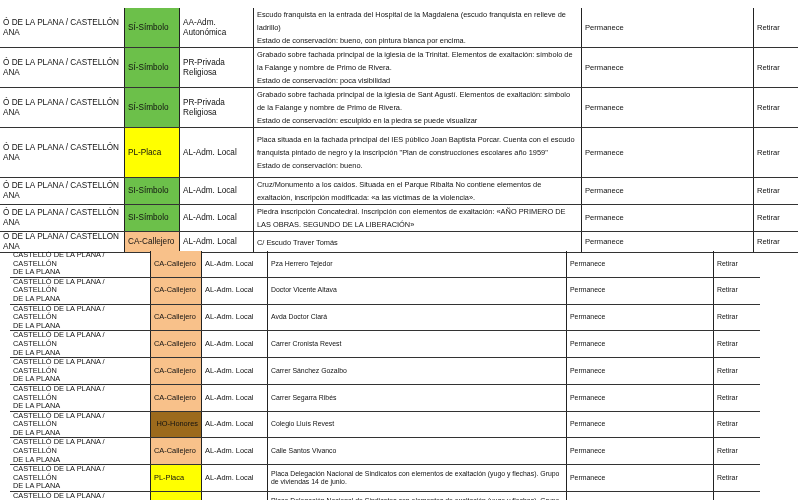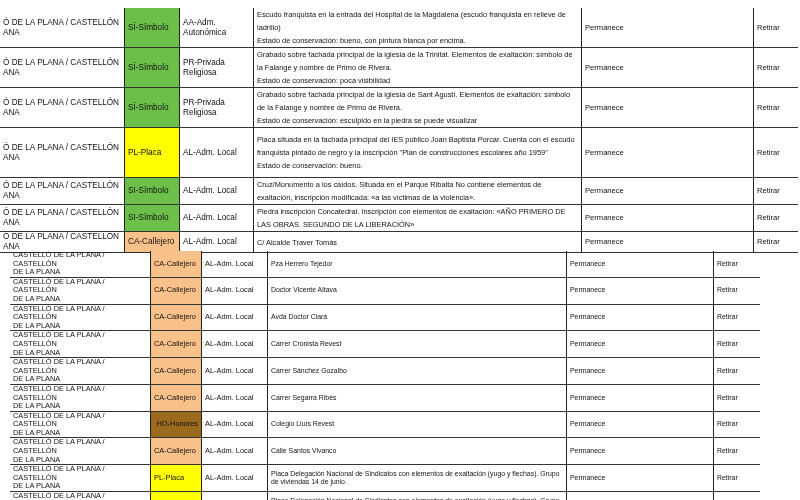--- a/index.html
+++ b/index.html
@@ -98,21 +98,21 @@
     <td class="tit vr">AL-Adm. Local</td>
     <td class="desc multiline vr">Piedra inscripción Concatedral. Inscripción con elementos de exaltación: «AÑO PRIMERO DE LAS OBRAS. SEGUNDO DE LA LIBERACIÓN»</td>
     <td class="res vr">Permanece</td>
     <td class="act">Retirar</td>
   </tr>
         <tr style="height: 21px;">
     <td class="mun multiline vr">Ó DE LA PLANA / CASTELLÓN
 ANA</td>
     <td class="tipo vr bg-callejero">CA-Callejero</td>
     <td class="tit vr">AL-Adm. Local</td>
-    <td class="desc multiline vr">C/ Alcalde Traver Tomás</td>
+    <td class="desc multiline vr">C/ Escudo Traver Tomás</td>
     <td class="res vr">Permanece</td>
     <td class="act">Retirar</td>
   </tr>
       </tbody>
     </table>
 </div>
 
 <div class="section" id="bottom">
   <table>
       <tbody id="bottom-body">

